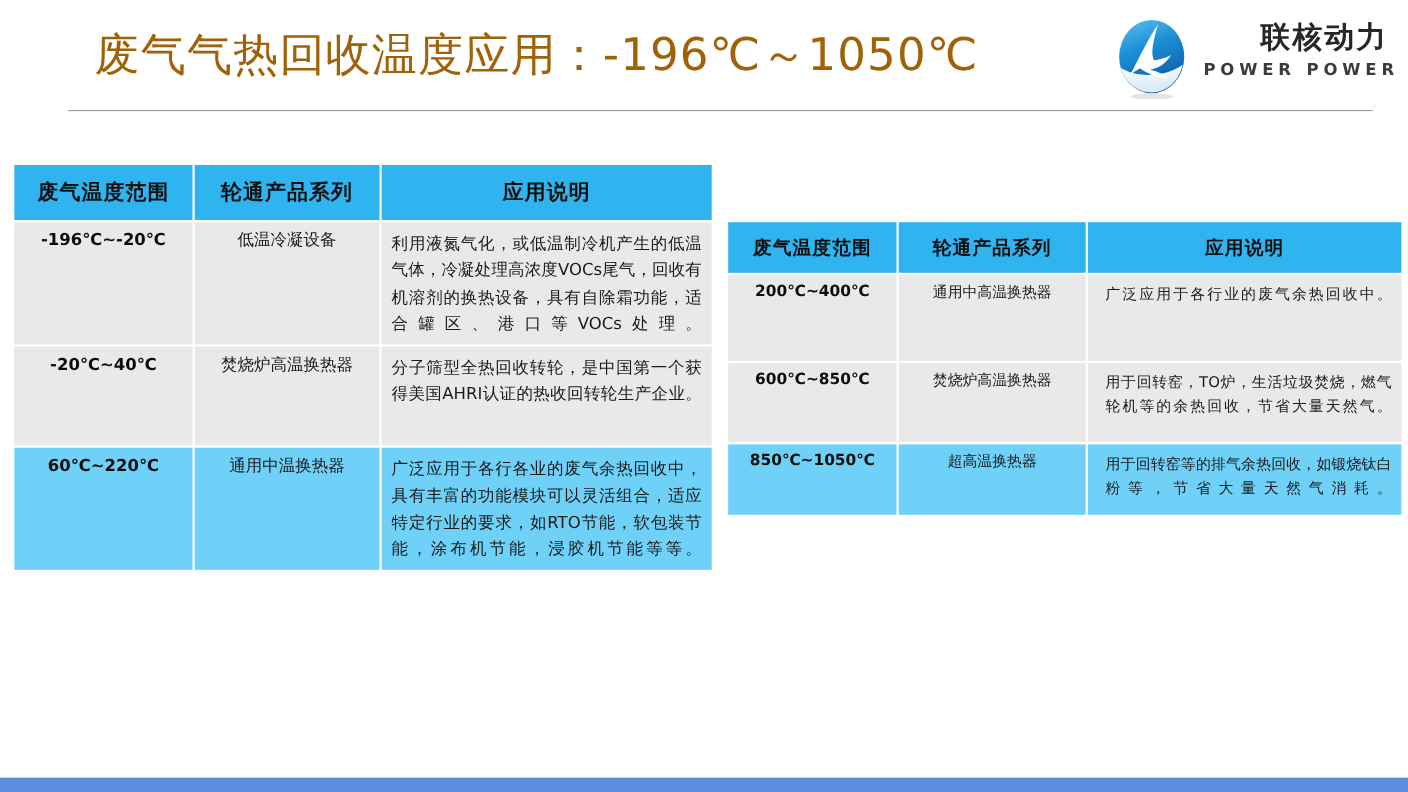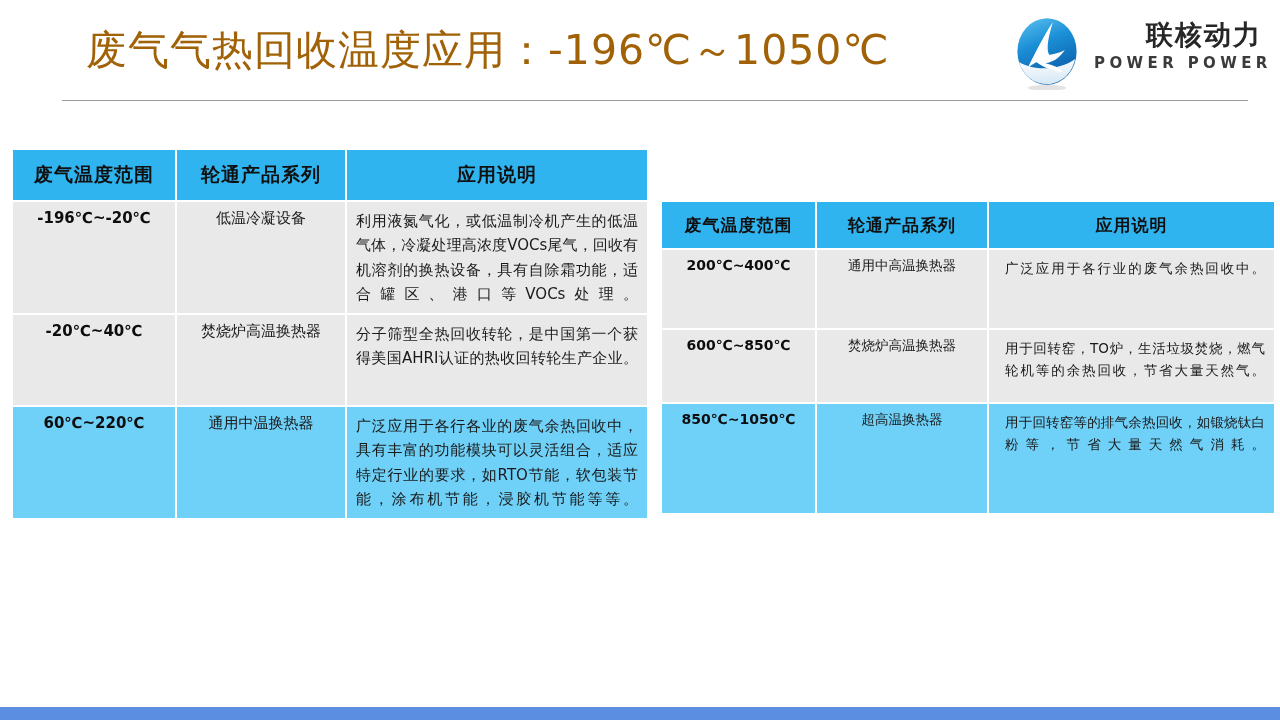--- a/index.html
+++ b/index.html
@@ -152,21 +152,21 @@
 
   
   #table-left tr.r0 td { height: 103px; }
   #table-left tr.r1 td { height: 96px; }
   #table-left tr.r2 td { height: 90px; }
   #table-left tr.r3 td { height: 106px; }
 
   #table-right tr.r0 td { height: 78px; }
   #table-right tr.r1 td { height: 80px; }
   #table-right tr.r2 td { height: 72px; }
-  #table-right tr.r3 td { height: 109px; }
+  #table-right tr.r3 td { height: 64px; }
 
   
   .footer-bar {
     position: absolute;
     left: 0;
     top: 707px;
     width: 1280px;
     height: 13px;
     background: #5b8de0;
   }

